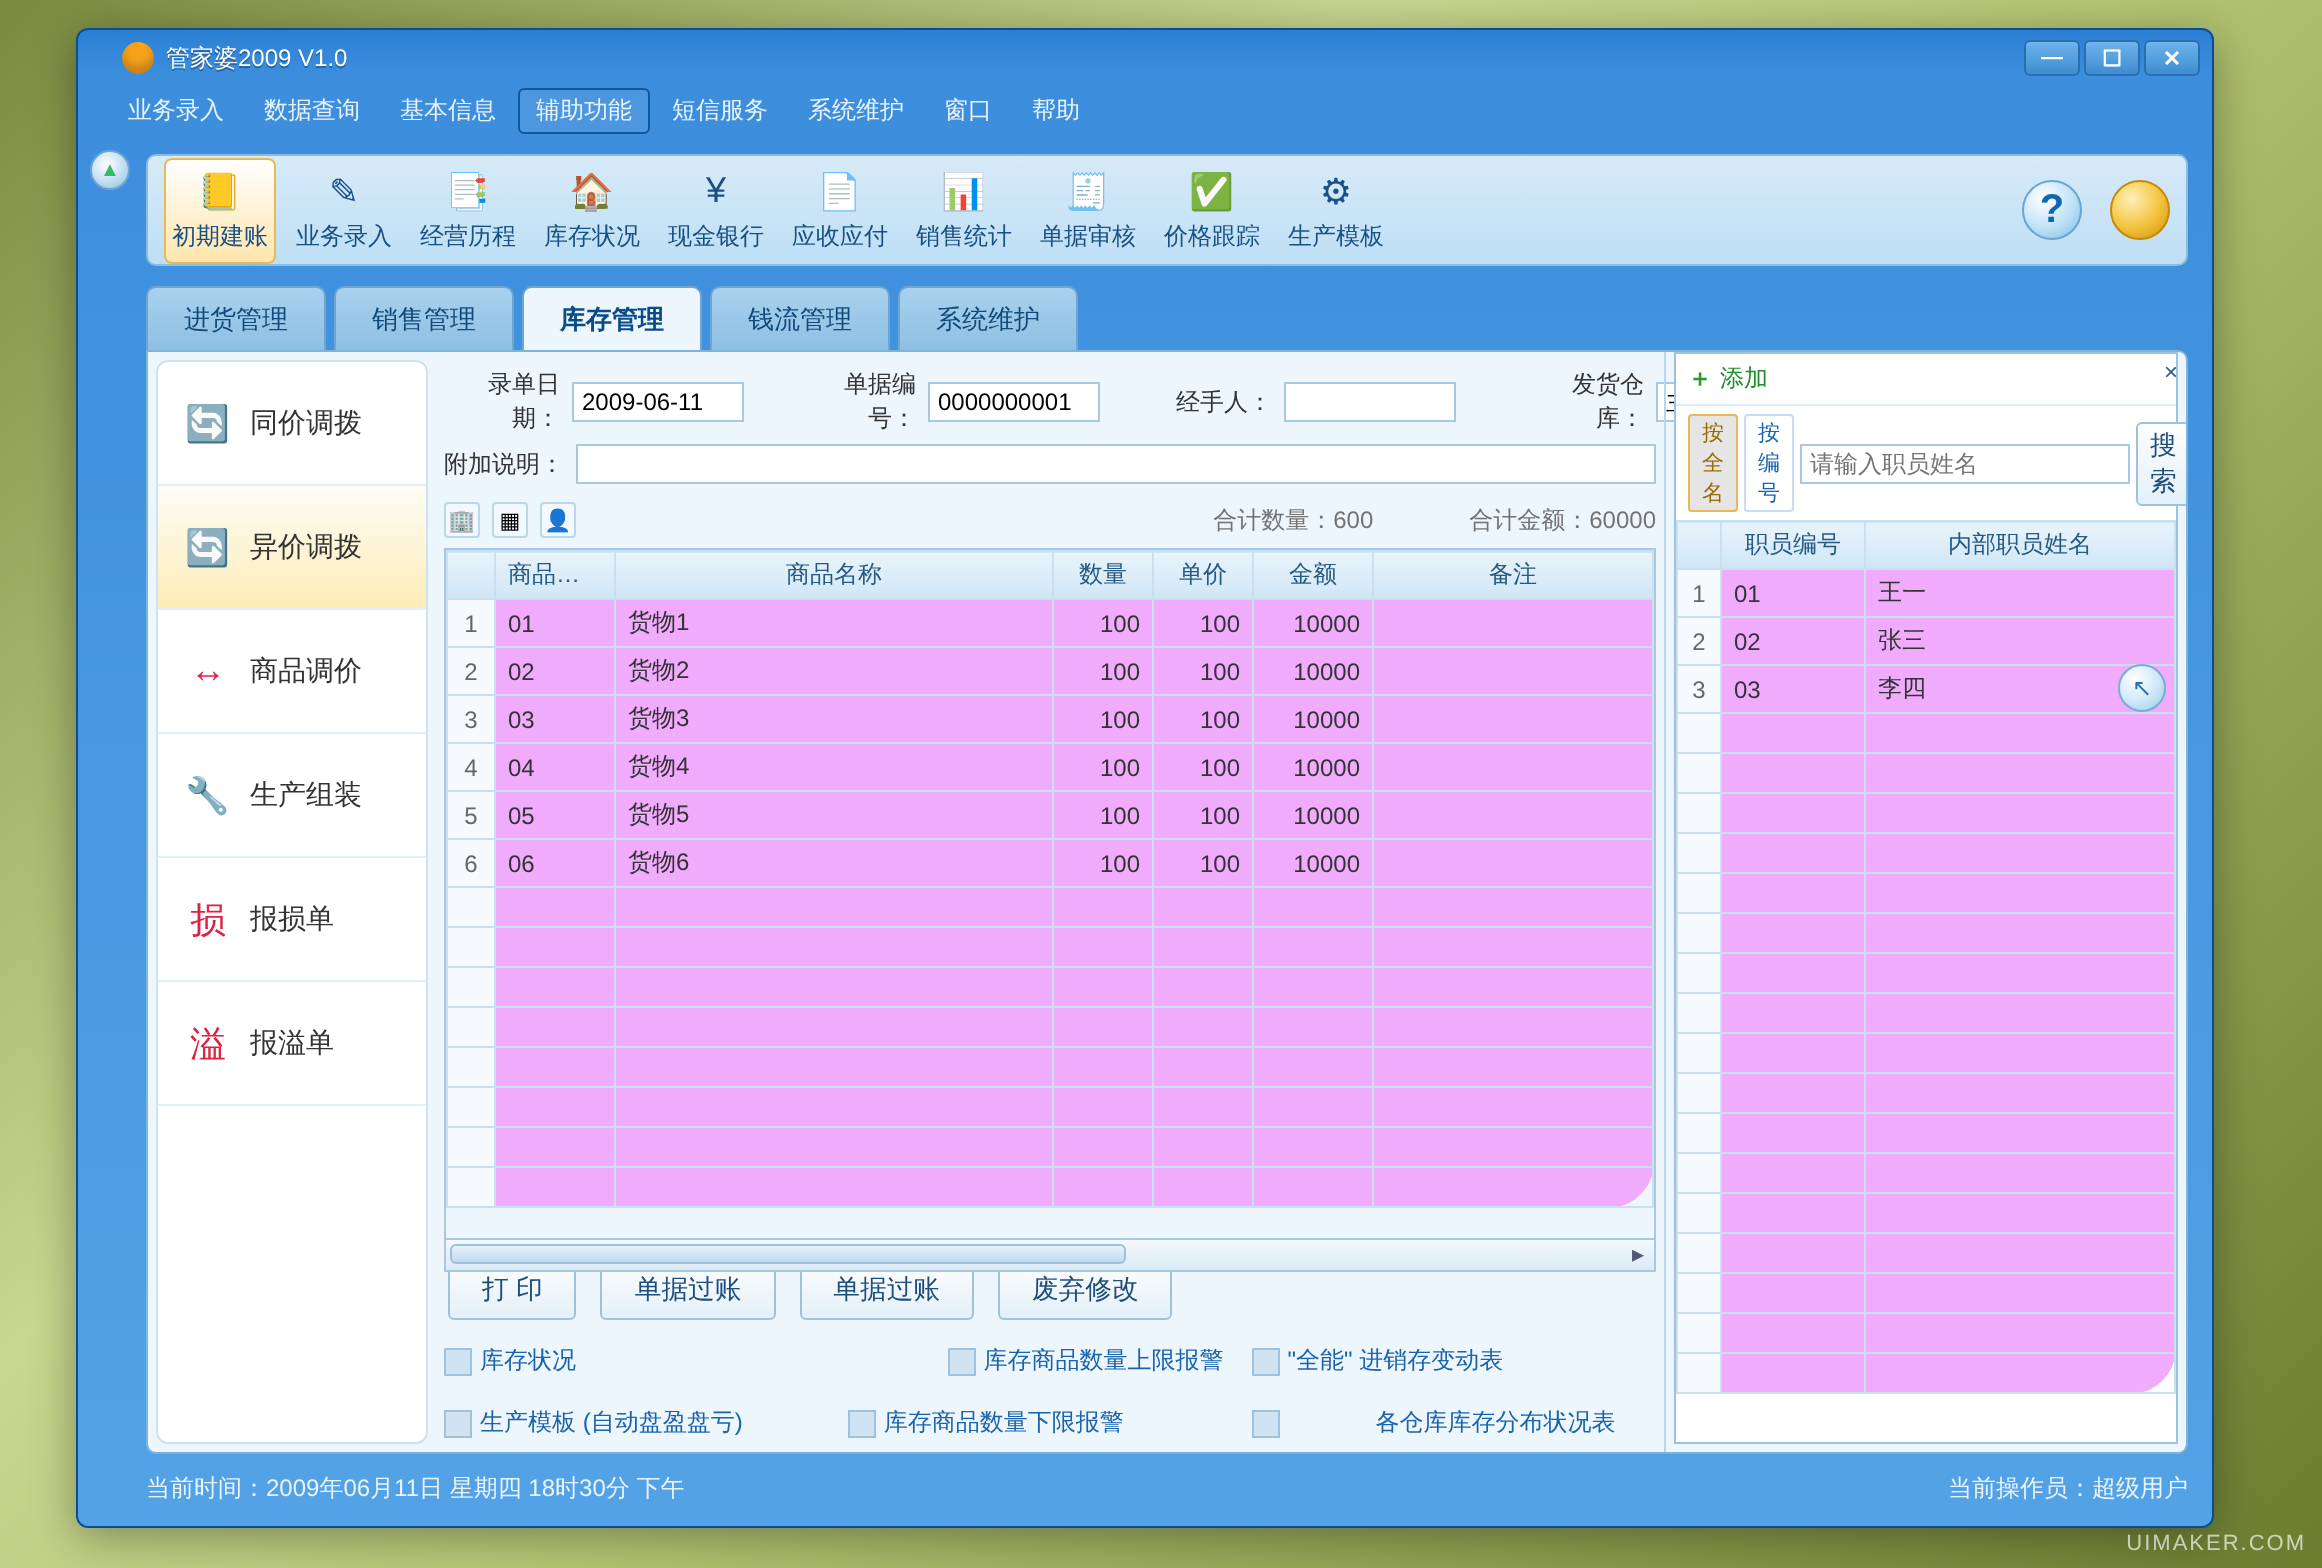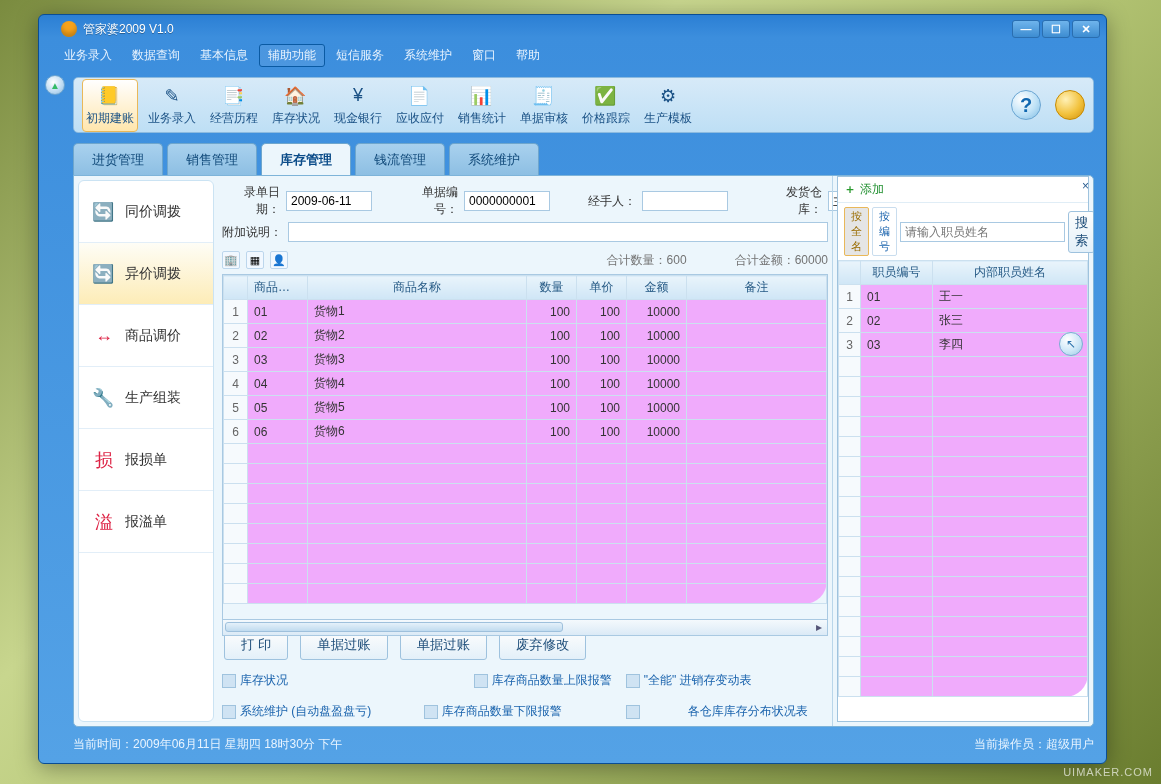--- a/index.html
+++ b/index.html
@@ -404,21 +404,21 @@
           <div class="link-chip" style="width: 31%; justify-content: flex-end;">
             <span class="calc"></span>
             <span>库存商品数量上限报警</span>
           </div>
           <div class="link-chip" style="width: 31%;">
             <span class="calc"></span>
             <span>"全能" 进销存变动表</span>
           </div>
           <div class="link-chip" style="width: 31%;">
             <span class="calc"></span>
-            <span>系统维护 (自动盘盈盘亏)</span>
+            <span>生产模板 (自动盘盈盘亏)</span>
           </div>
           <div class="link-chip" style="width: 31%;">
             <span class="calc"></span>
             <span>库存商品数量下限报警</span>
           </div>
           <div class="link-chip" style="width: 31%; gap: 48px;">
             <span class="calc"></span>
             <span>各仓库库存分布状况表</span>
           </div>
         </div>

